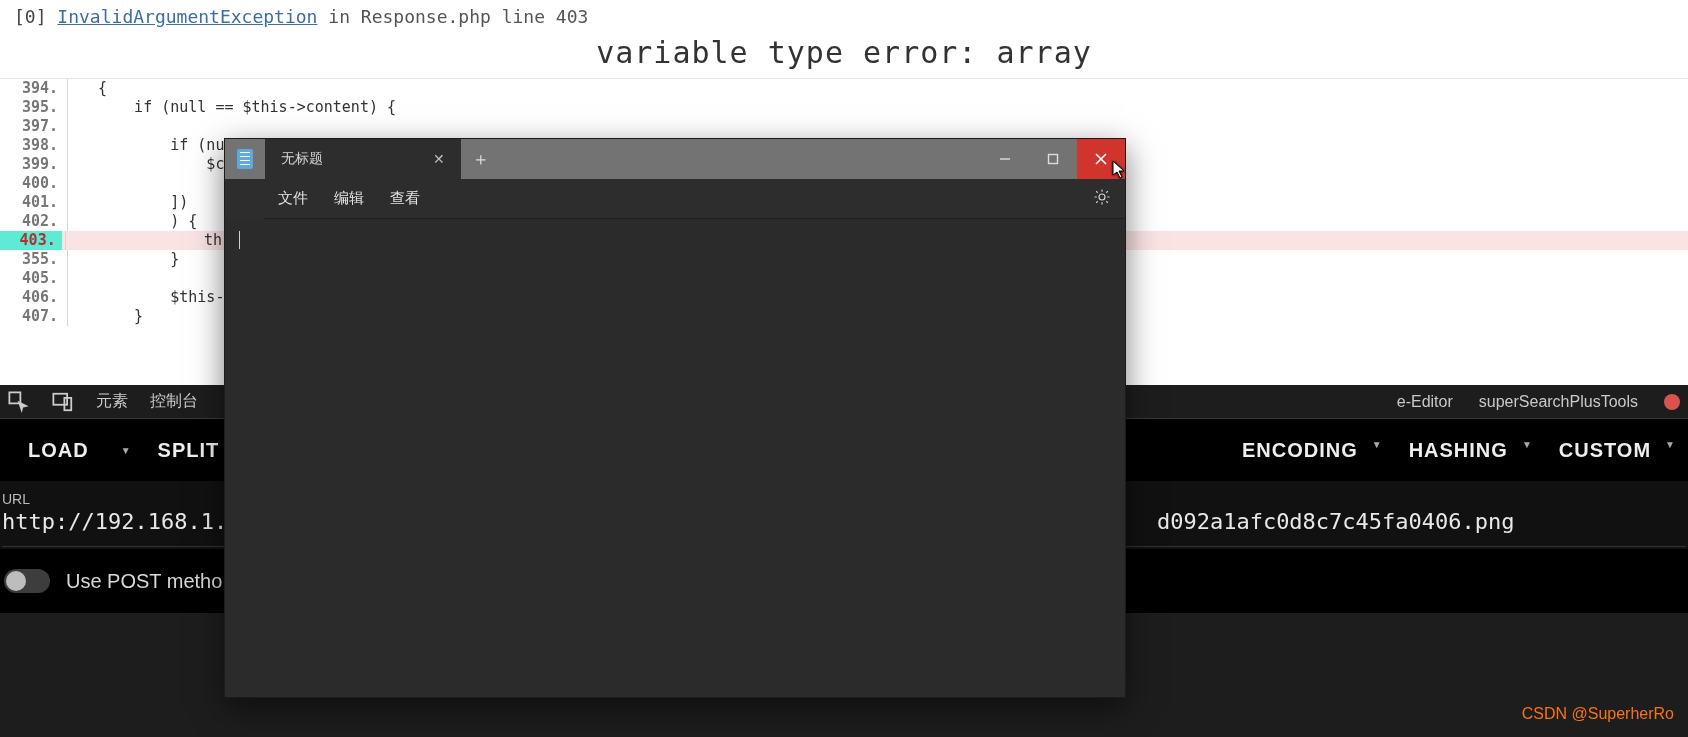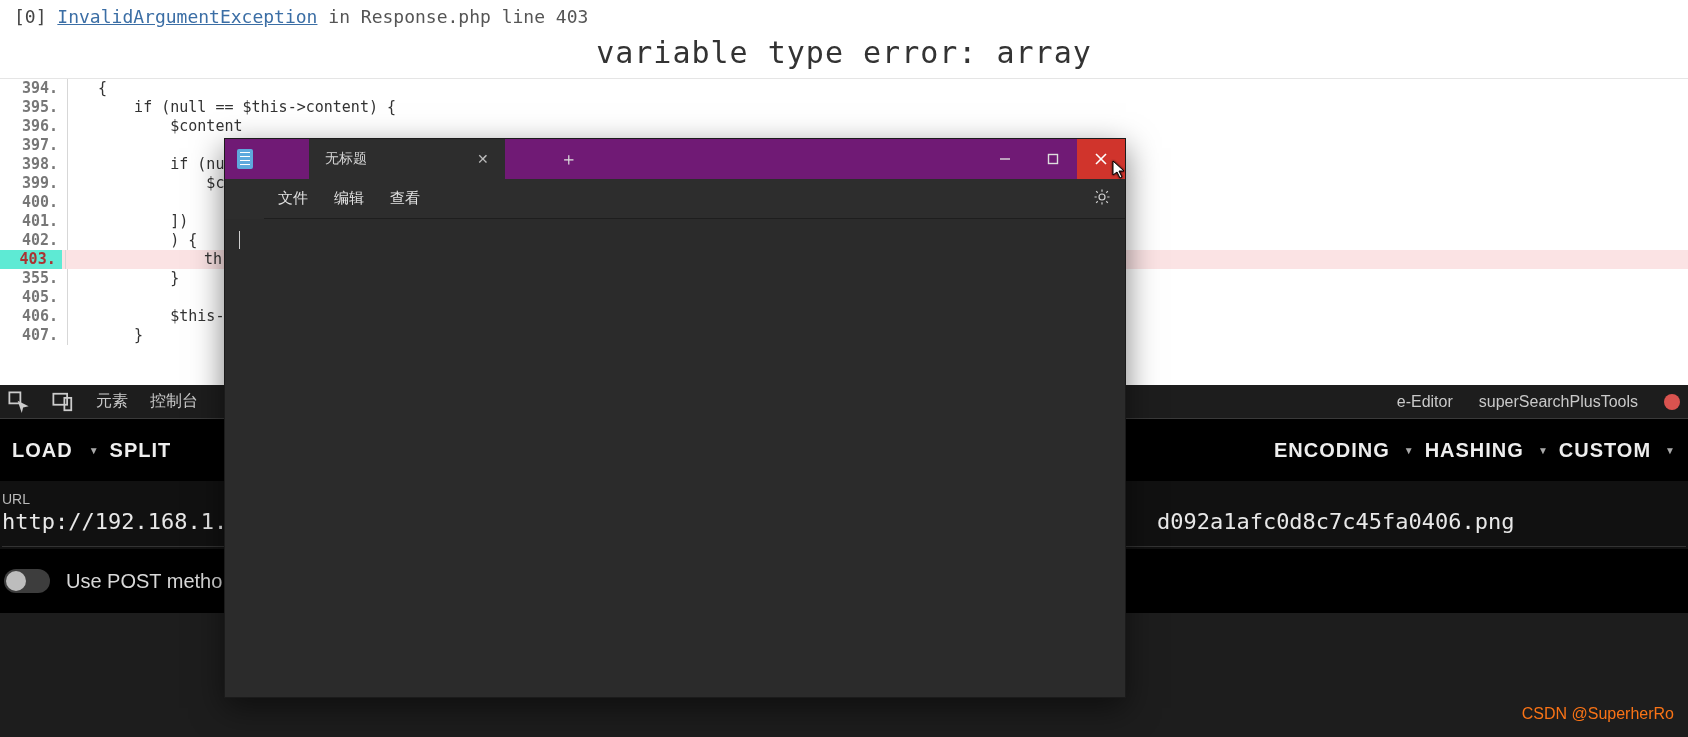--- a/index.html
+++ b/index.html
@@ -24,36 +24,36 @@
 
   
   .devtools { position:absolute; top:385px; left:0; right:0; bottom:0; background:#1d1d1d; color:#ccc; font-family: Arial, sans-serif;}
   .dt-tabs { height:34px; display:flex; align-items:center; gap:22px; padding:0 8px; border-bottom:1px solid #3a3a3a; font-size:16px;}
   .dt-tabs .tab { color:#c9c9c9; }
   .dt-tabs .iconbox { width:22px; height:22px; display:flex; align-items:center; justify-content:center;}
   .dt-tabs .right { margin-left:auto; display:flex; gap:26px; align-items:center;}
   .dt-tabs .badge { width:16px; height:16px; border-radius:50%; background:#d9534f;}
 
   .dt-toolbar { height:62px; background:#000; display:flex; align-items:center; gap:10px; padding:0 12px; color:#eee; font-weight:600; font-size:20px; letter-spacing:1px;}
-  .dt-toolbar .btn { display:flex; align-items:center; gap:8px;}
+  .dt-toolbar .btn { display:flex; gap:8px;margin-left:16px;}
   .dt-toolbar .caret::after{content:"▼"; font-size:10px; margin-left:6px; color:#aaa;}
   .dt-toolbar .spacer { flex:1;}
   .dt-urlrow { padding:10px 2px 2px; background:#111;}
   .dt-urlrow .lbl { font-size:14px; color:#bbb; padding-left:0;}
   .dt-urlrow .val { font-size:22px; font-family: Consolas, monospace; color:#e8e8e8; padding:2px 0 12px; border-bottom:1px solid #333;}
   .dt-postrow { display:flex; align-items:center; gap:16px; padding:20px 4px; background:#000;}
   .toggle { width:46px; height:24px; border-radius:12px; background:#3d3d3d; position:relative;}
   .toggle .knob{ position:absolute; left:2px; top:2px; width:20px; height:20px; border-radius:50%; background:#bdbdbd;}
   .dt-postrow .lbl{ font-size:20px; color:#d8d8d8;}
 
   .watermark { position:absolute; right:14px; bottom:14px; color:#f97316; font-size:16px; font-family: Arial, sans-serif;}
 
   
   .notepad { position:absolute; left:224px; top:138px; width:902px; height:560px; background:#2d2d2d; box-shadow:0 10px 30px rgba(0,0,0,.5); border:1px solid #1b1b1b;}
-  .np-titlebar { height:40px; display:flex; align-items:stretch; background:#701a75;gap:44px;}
+  .np-titlebar { height:40px; display:flex; align-items:stretch; background:#737373;}
   .np-appicon { width:40px; display:flex; align-items:center; justify-content:center;}
   .np-appicon .glyph { width:16px; height:20px; background:#5ea9dd; border-radius:2px; position:relative;}
   .np-appicon .glyph::after{content:""; position:absolute; inset:3px 3px 3px 3px; background:repeating-linear-gradient(#fff,#fff 1px, transparent 1px, transparent 4px);}
   .np-tab { display:flex; align-items:center; gap:110px; padding:0 16px; background:#2d2d2d; color:#d6d6d6; font-size:14px; font-family: "Microsoft YaHei", Arial, sans-serif;}
   .np-tab .x { color:#bbb; font-size:14px;}
   .np-newtab { width:40px; display:flex; align-items:center; justify-content:center; color:#ddd; font-size:18px;}
   .np-winbtns { margin-left:auto; display:flex;}
   .np-winbtn { width:48px; display:flex; align-items:center; justify-content:center; color:#ddd;}
   .np-winbtn.close { background:#d0342c; color:#fff; position:relative;}
   .np-winbtn svg { width:12px; height:12px; }
@@ -80,25 +80,20 @@
       <div class="gutter">394.</div>
       <div class="gutter-sep"></div>
       <div class="code-txt">{</div>
     </div>
     <div class="code-row">
       <div class="gutter">395.</div>
       <div class="gutter-sep"></div>
       <div class="code-txt">    if (null == $this-&gt;content) {</div>
     </div>
     <div class="code-row">
-      <div class="gutter">396.</div>
-      <div class="gutter-sep"></div>
-      <div class="code-txt">        $content</div>
-    </div>
-    <div class="code-row">
       <div class="gutter">397.</div>
       <div class="gutter-sep"></div>
       <div class="code-txt"></div>
     </div>
     <div class="code-row">
       <div class="gutter">398.</div>
       <div class="gutter-sep"></div>
       <div class="code-txt">        if (nul</div>
     </div>
     <div class="code-row">

